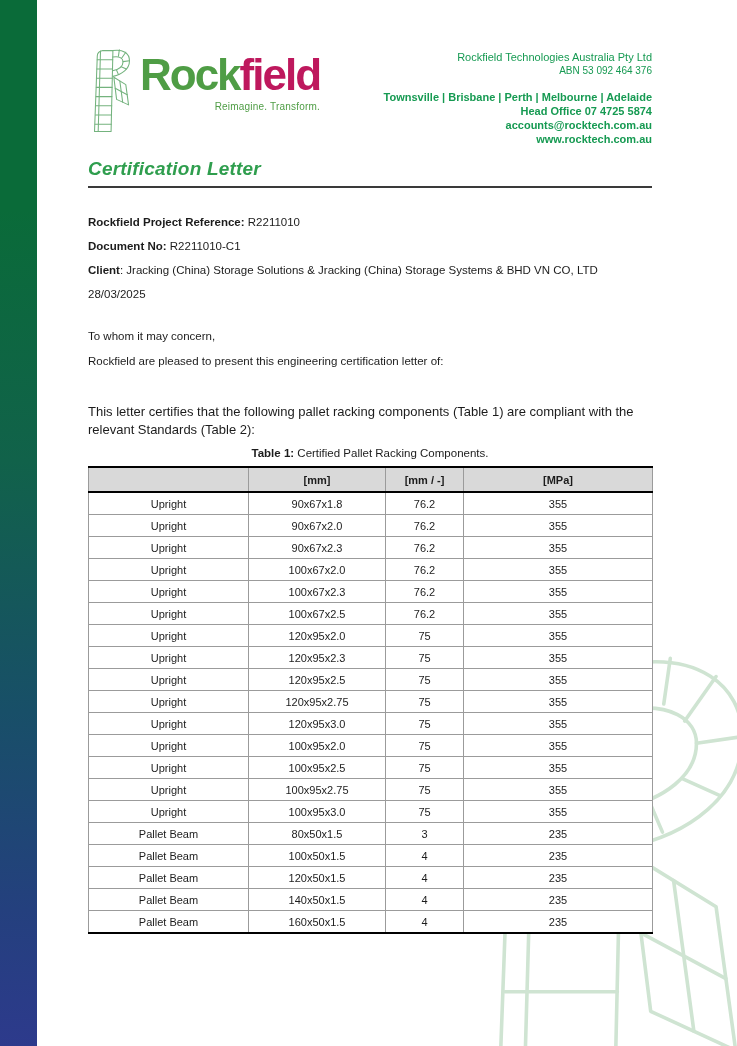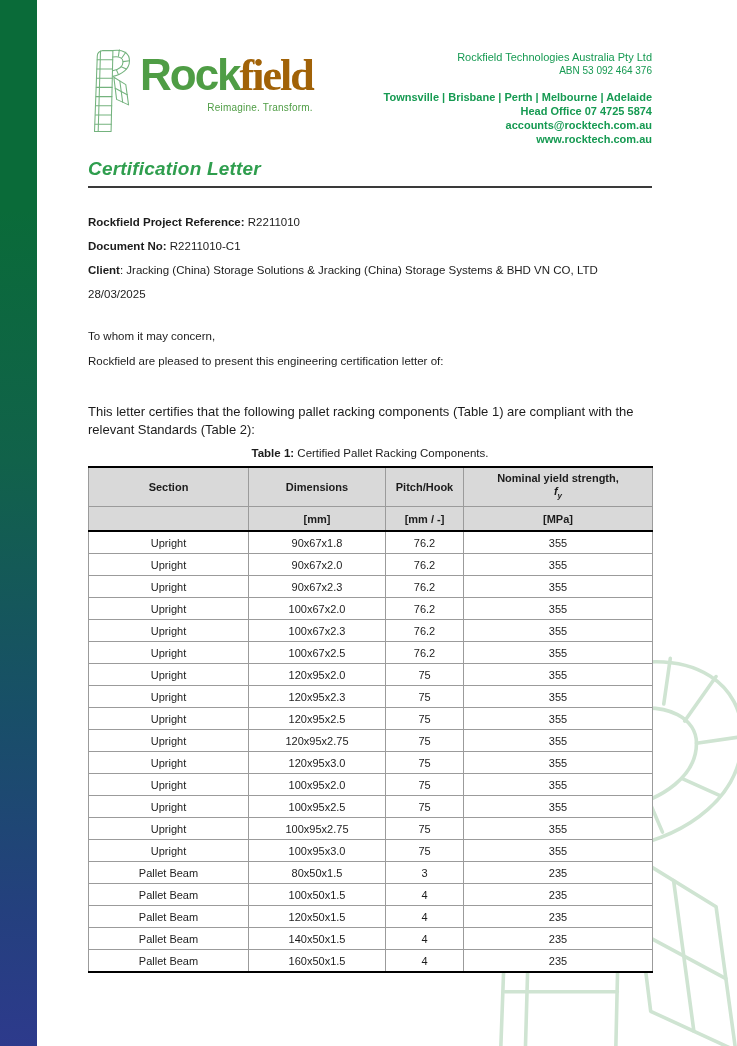--- a/index.html
+++ b/index.html
@@ -18,21 +18,21 @@
   .bg-svg  { stroke:#cfe4d2; stroke-width:0.55px; }
   .logo-mark-svg { stroke:#74b37e; stroke-width:1.15px; }
 
   .content { position:absolute; left:88px; top:0; width:564px; height:1046px; }
 
   
   .logo-mark { position:absolute; left:0; top:46px; width:48px; height:92px; }
   .wordmark-block { position:absolute; left:52px; top:52px; text-align:right; }
   .wordmark { font-size:44px; line-height:46px; font-weight:bold; letter-spacing:-2px; white-space:nowrap; }
   .wordmark .green { color:#4f9d45; }
-  .wordmark .gray  { color:#a16207;font-family:Liberation Serif, serif; }
+  .wordmark .gray  { color:#be185d; }
   .tagline { font-size:10px; color:#4f9d45; margin-top:3px; letter-spacing:.2px; }
 
   .contact { position:absolute; right:0; top:50px; text-align:right; color:#169a52; font-size:11px; line-height:14px; }
   .contact .company { font-weight:normal; }
   .contact .abn { font-size:10px; margin-bottom:12px; }
   .contact .b { font-weight:bold; }
   .contact a { color:#169a52; text-decoration:none; font-weight:bold; }
 
   
   .doc-title { position:absolute; left:0; top:158px; font-size:19px; font-weight:bold; color:#2f9e4e; letter-spacing:.2px;font-style:italic; }
@@ -146,26 +146,20 @@
 
     <div class="tbl-wrap">
       <table>
         <colgroup>
           <col style="width:160px">
             <col style="width:137px">
             <col style="width:78px">
             <col style="width:189px">
         </colgroup>
         <thead>
-          <tr class="hdr">
-            <th>Section</th>
-            <th>Dimensions</th>
-            <th>Pitch/Hook</th>
-            <th><span>Nominal yield strength,</span><br><span class="fy"><span>f</span><sub>y</sub></span></th>
-          </tr>
           <tr class="units">
             <th></th>
             <th>[mm]</th>
             <th>[mm / -]</th>
             <th>[MPa]</th>
           </tr>
         </thead>
         <tbody>
             <tr>
               <td>Upright</td>

